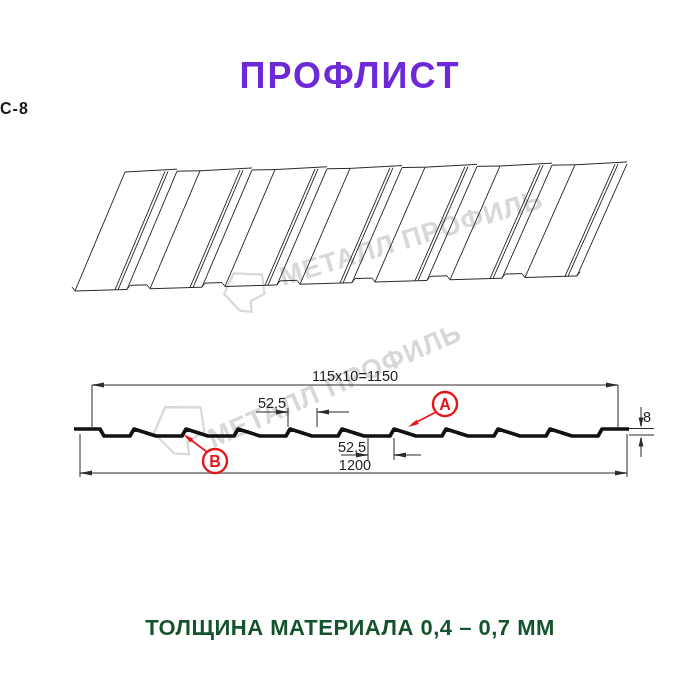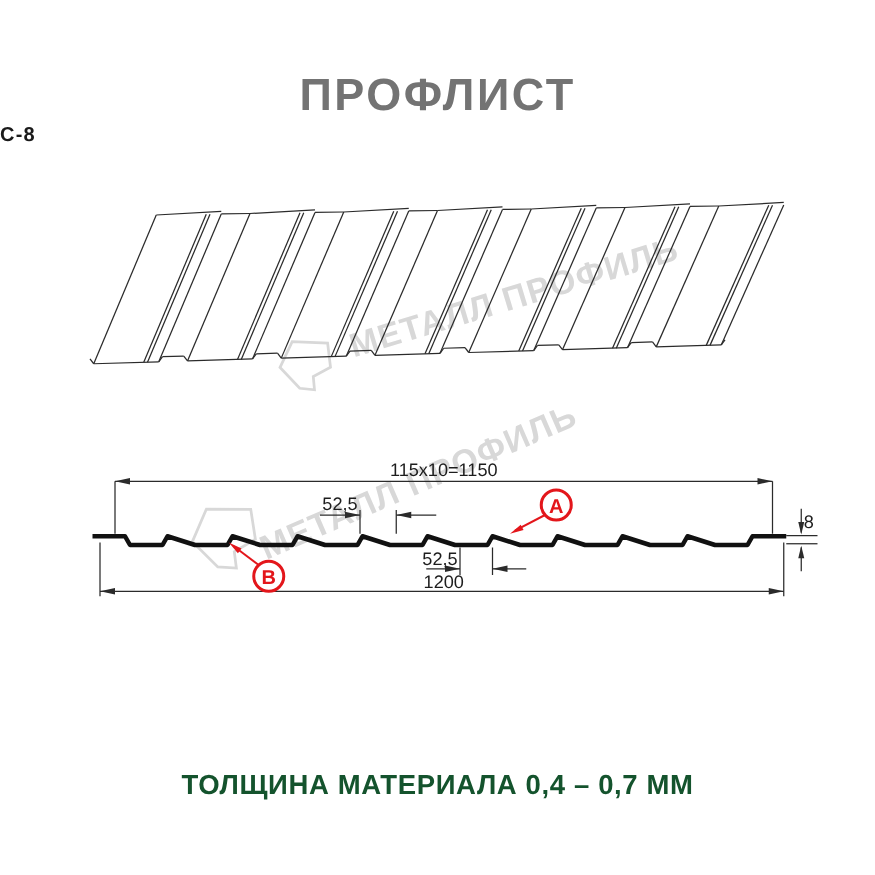--- a/index.html
+++ b/index.html
@@ -1,19 +1,19 @@
 <!DOCTYPE html>
 <html><head>
 <meta charset="utf-8">
 <style>
   html,body{margin:0;padding:0;background:#ffffff;}
   #page{position:relative;width:700px;height:700px;background:#ffffff;overflow:hidden;
         font-family:"Liberation Sans", sans-serif;}
   #title{position:absolute;top:55px;left:0;width:700px;text-align:center;
-         font-size:36px;font-weight:700;letter-spacing:2px;color:#737373;}
+         font-size:36px;font-weight:700;letter-spacing:2px;color:#6d28d9;}
   #subtitle{position:absolute;top:100px;left:0;width:700px;text-align:left;
             font-size:16px;font-weight:600;letter-spacing:1px;color:#1a1a1a;}
   #footer{position:absolute;top:615px;left:0;width:700px;text-align:center;
           font-size:22px;font-weight:600;letter-spacing:0.5px;color:#14532d;}
   svg{position:absolute;top:0;left:0;}
   text.dim{font-family:"Liberation Sans",sans-serif;font-size:14.5px;fill:#1d1d1d;}
   text.redlab{font-family:"Liberation Sans",sans-serif;font-size:16px;font-weight:700;}
   text.wm{font-family:"Liberation Sans",sans-serif;font-size:27px;font-weight:700;letter-spacing:1px;}
 </style>
 </head>

